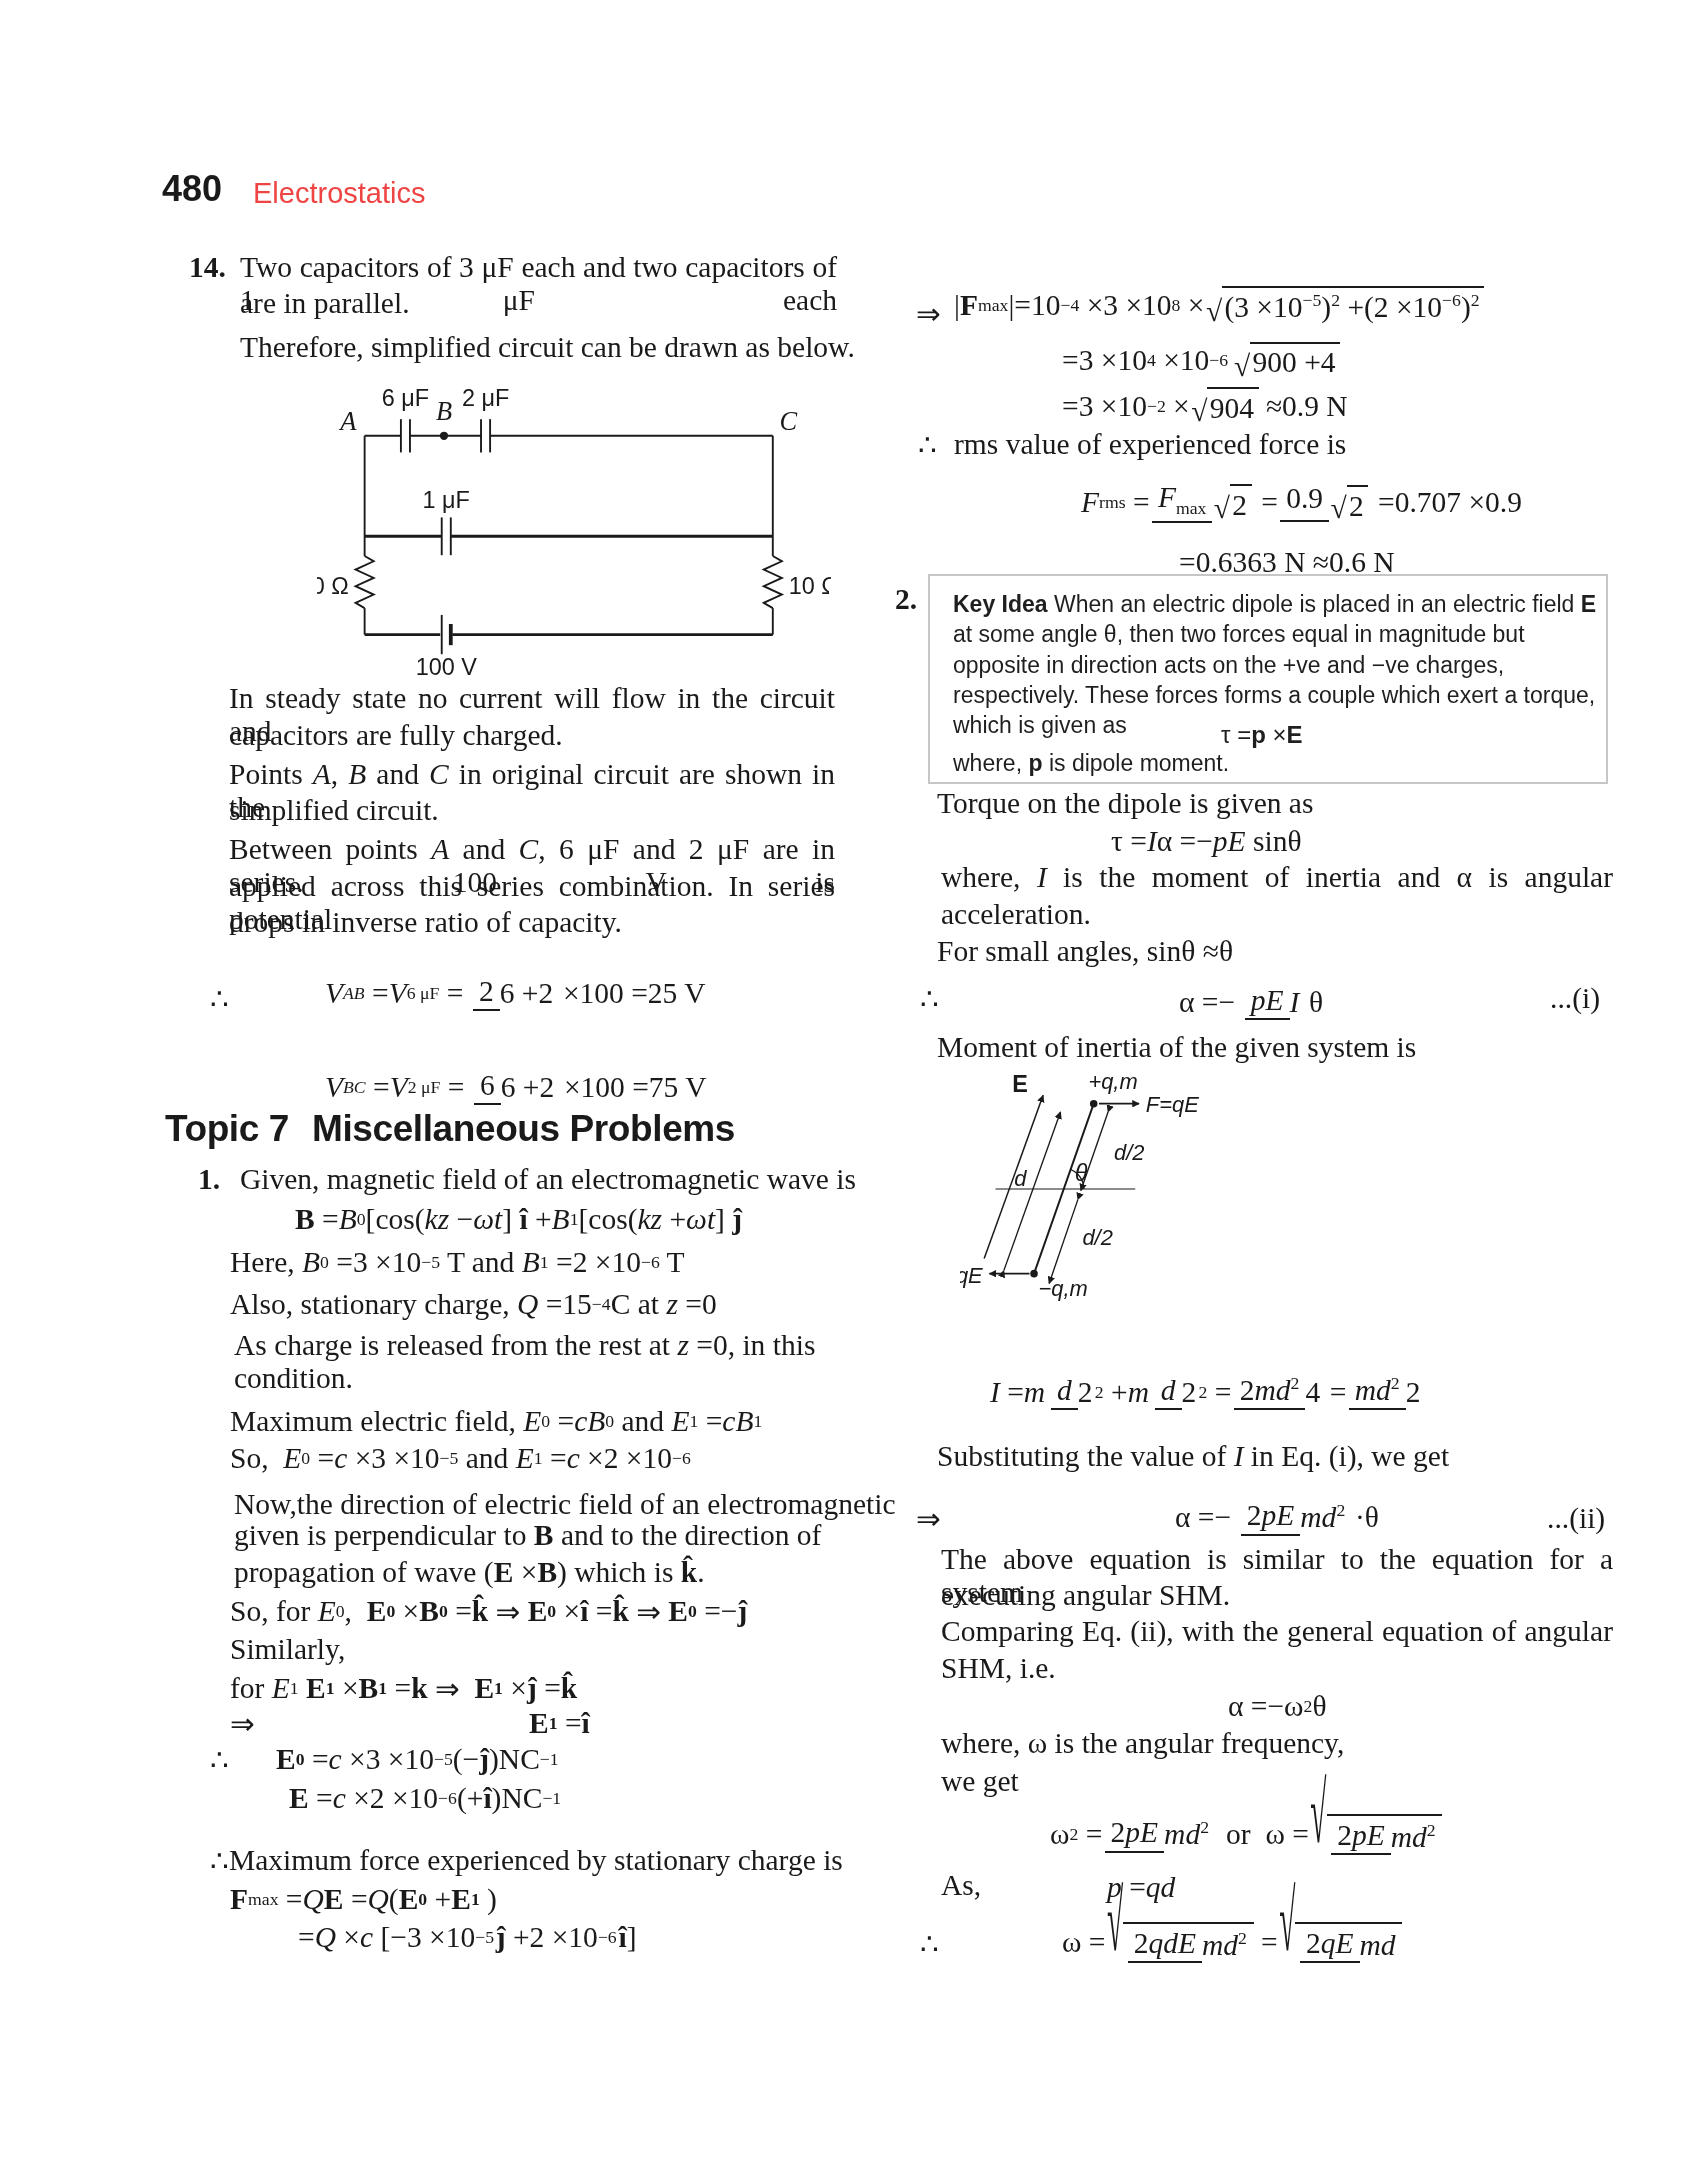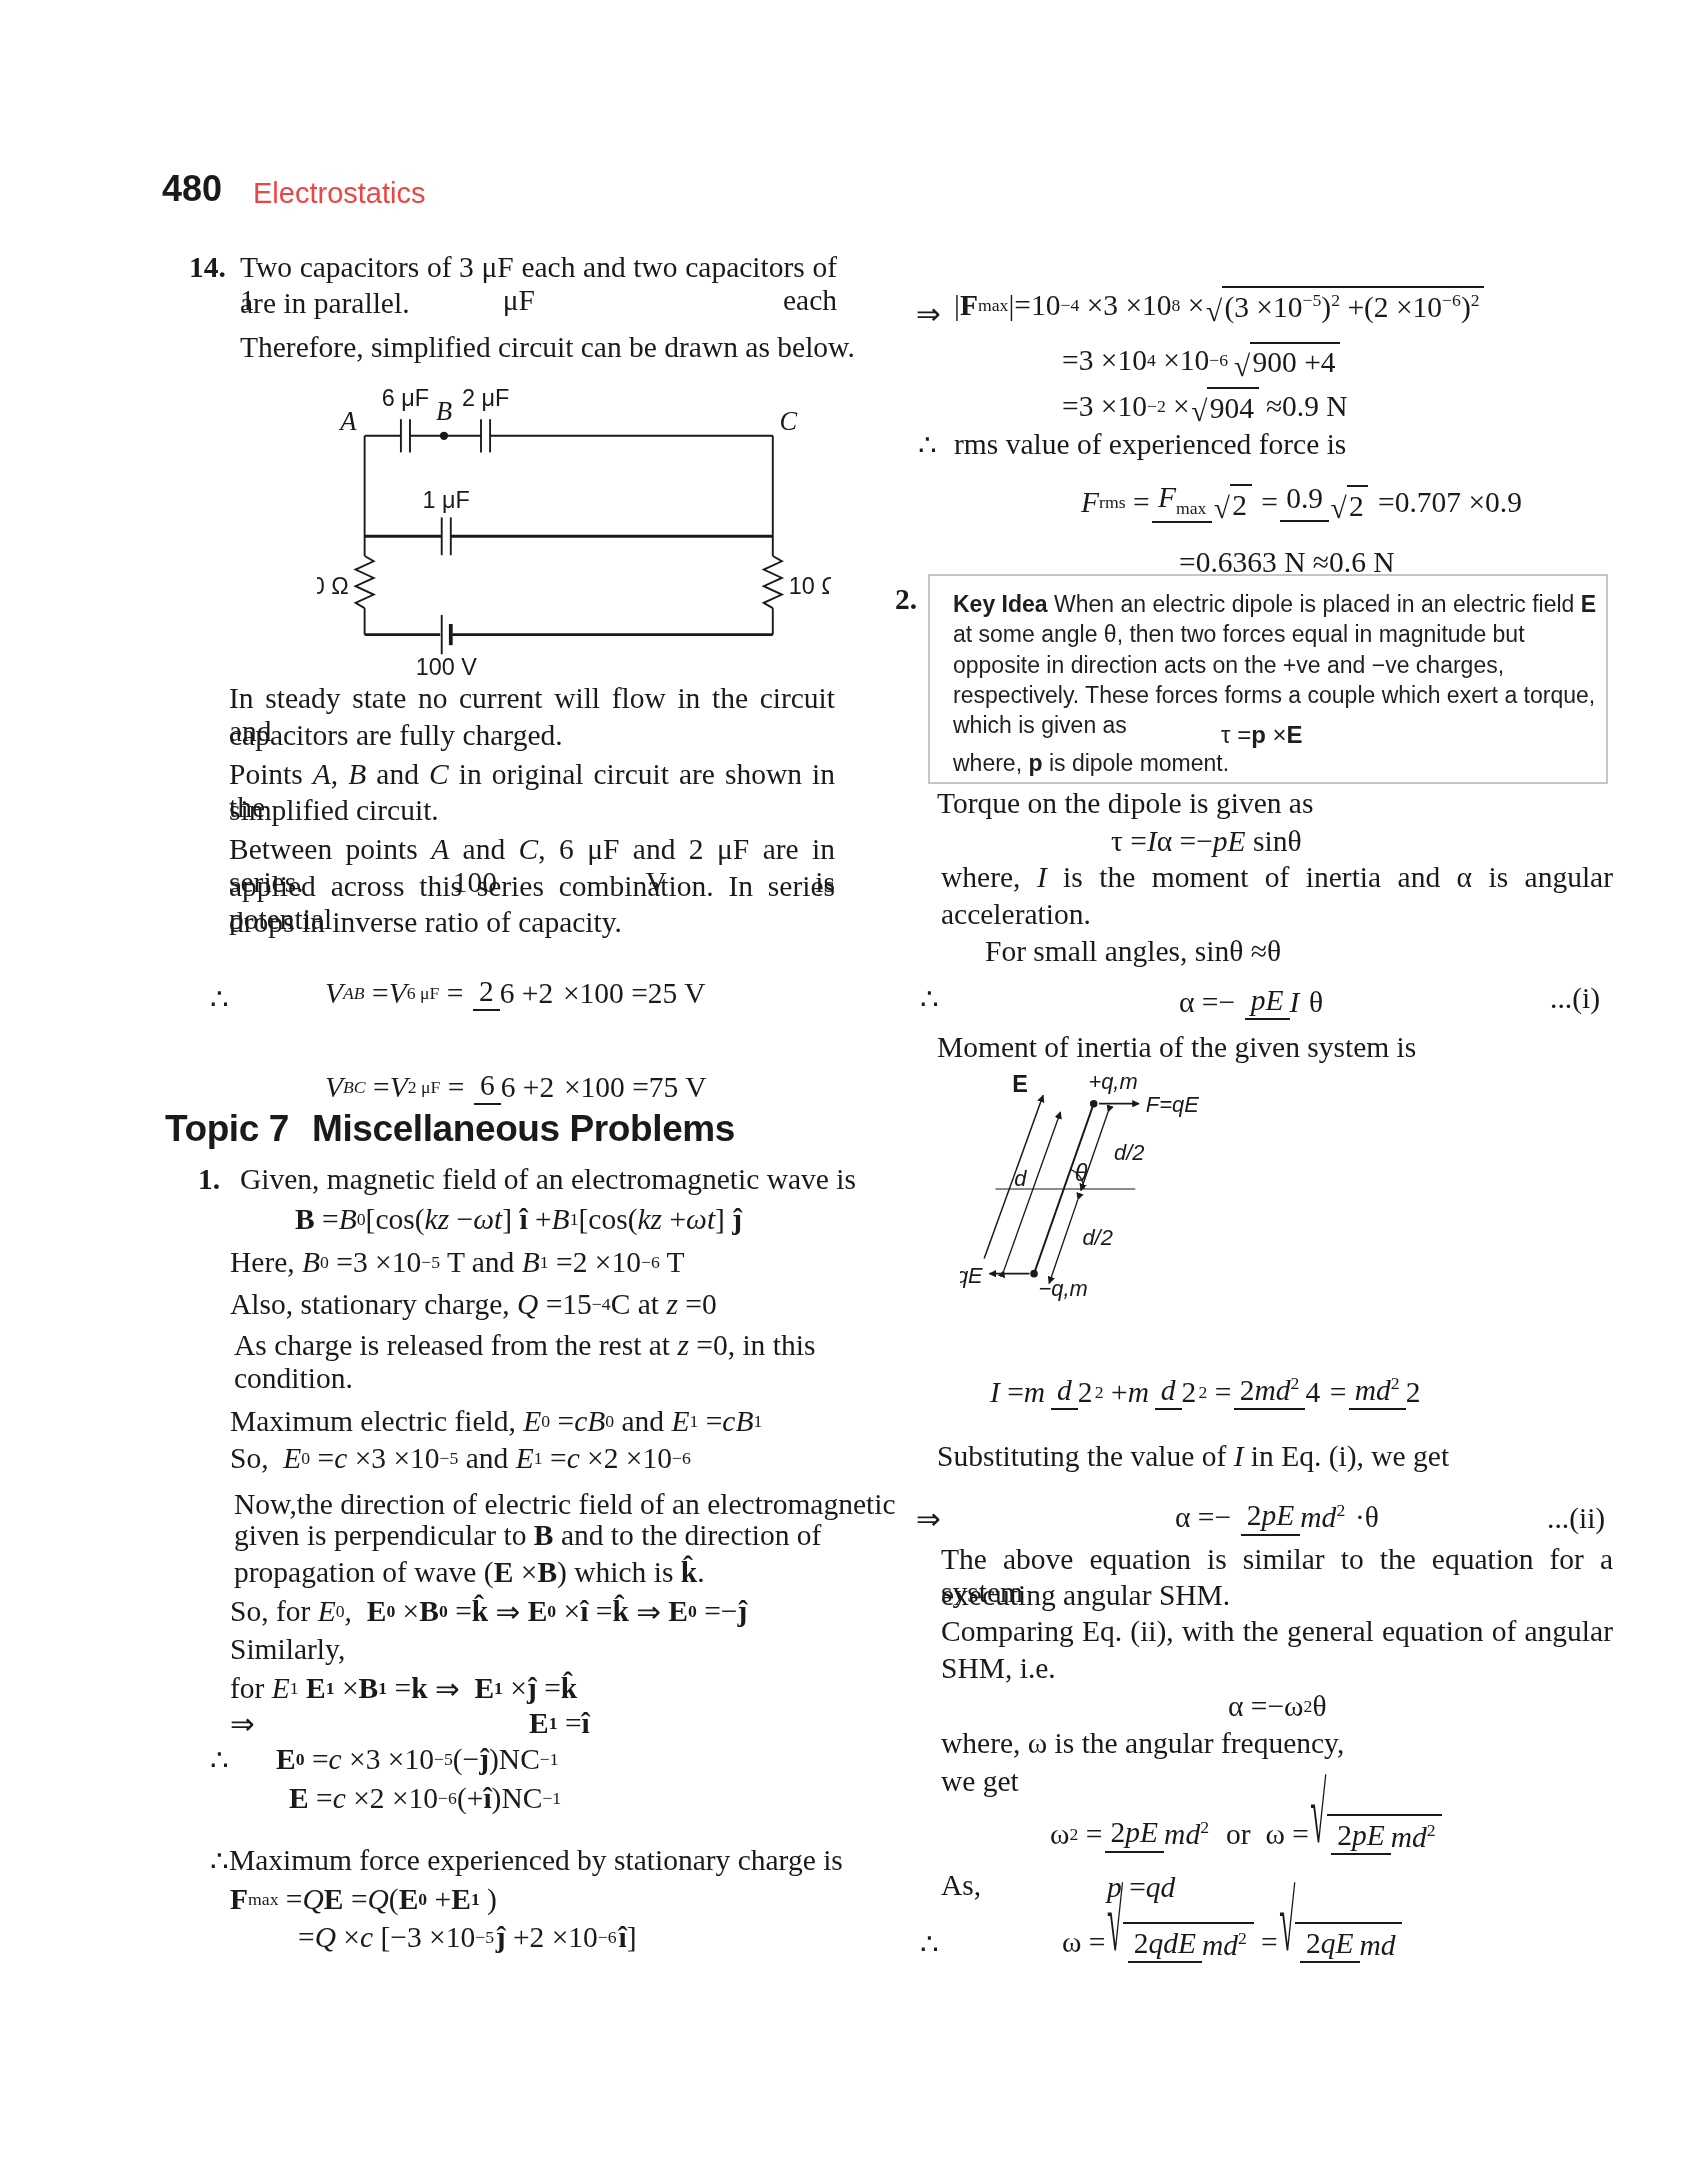--- a/index.html
+++ b/index.html
@@ -381,21 +381,21 @@
   <div class="ln" style="left:937px;top:787px;">Torque on the dipole is given as</div>
   <div class="eq" style="left:1111px;top:822px;height:39px;">
       <span class="tk-m">τ =</span>
       <span class="tk-i">I</span>
       <span class="tk-m">α =−</span>
       <span class="tk-i">pE</span>
       <span class="tk-m"> sinθ</span>
     </div>
   <div class="ln just" style="left:941px;top:861px;width:672px;"><span class="tk-m">where, </span><span class="tk-i">I</span><span class="tk-m"> is the moment of inertia and α is angular</span></div>
   <div class="ln" style="left:941px;top:898px;">acceleration.</div>
-  <div class="ln" style="left:937px;top:935px;margin-left:48px;">For small angles, sinθ ≈θ</div>
+  <div class="ln" style="left:937px;top:935px;">For small angles, sinθ ≈θ</div>
   <div class="mark" style="left:920px;top:982px;">∴</div>
   <div class="eq" style="left:1179px;top:958px;height:88px;">
       <span class="tk-m">α =− </span>
       <span class="frac"><span class="fn"><span class="tk-i">pE</span></span><span class="fd"><span class="tk-i">I</span></span></span>
       <span class="tk-m"> θ</span>
     </div>
   <div class="ln" style="left:1550px;top:982px;">...(i)</div>
   <div class="ln" style="left:937px;top:1031px;">Moment of inertia of the given system is</div>
 
   <svg style="position:absolute;left:960px;top:1068px;" width="627" height="301" viewBox="0 0 830 398">

